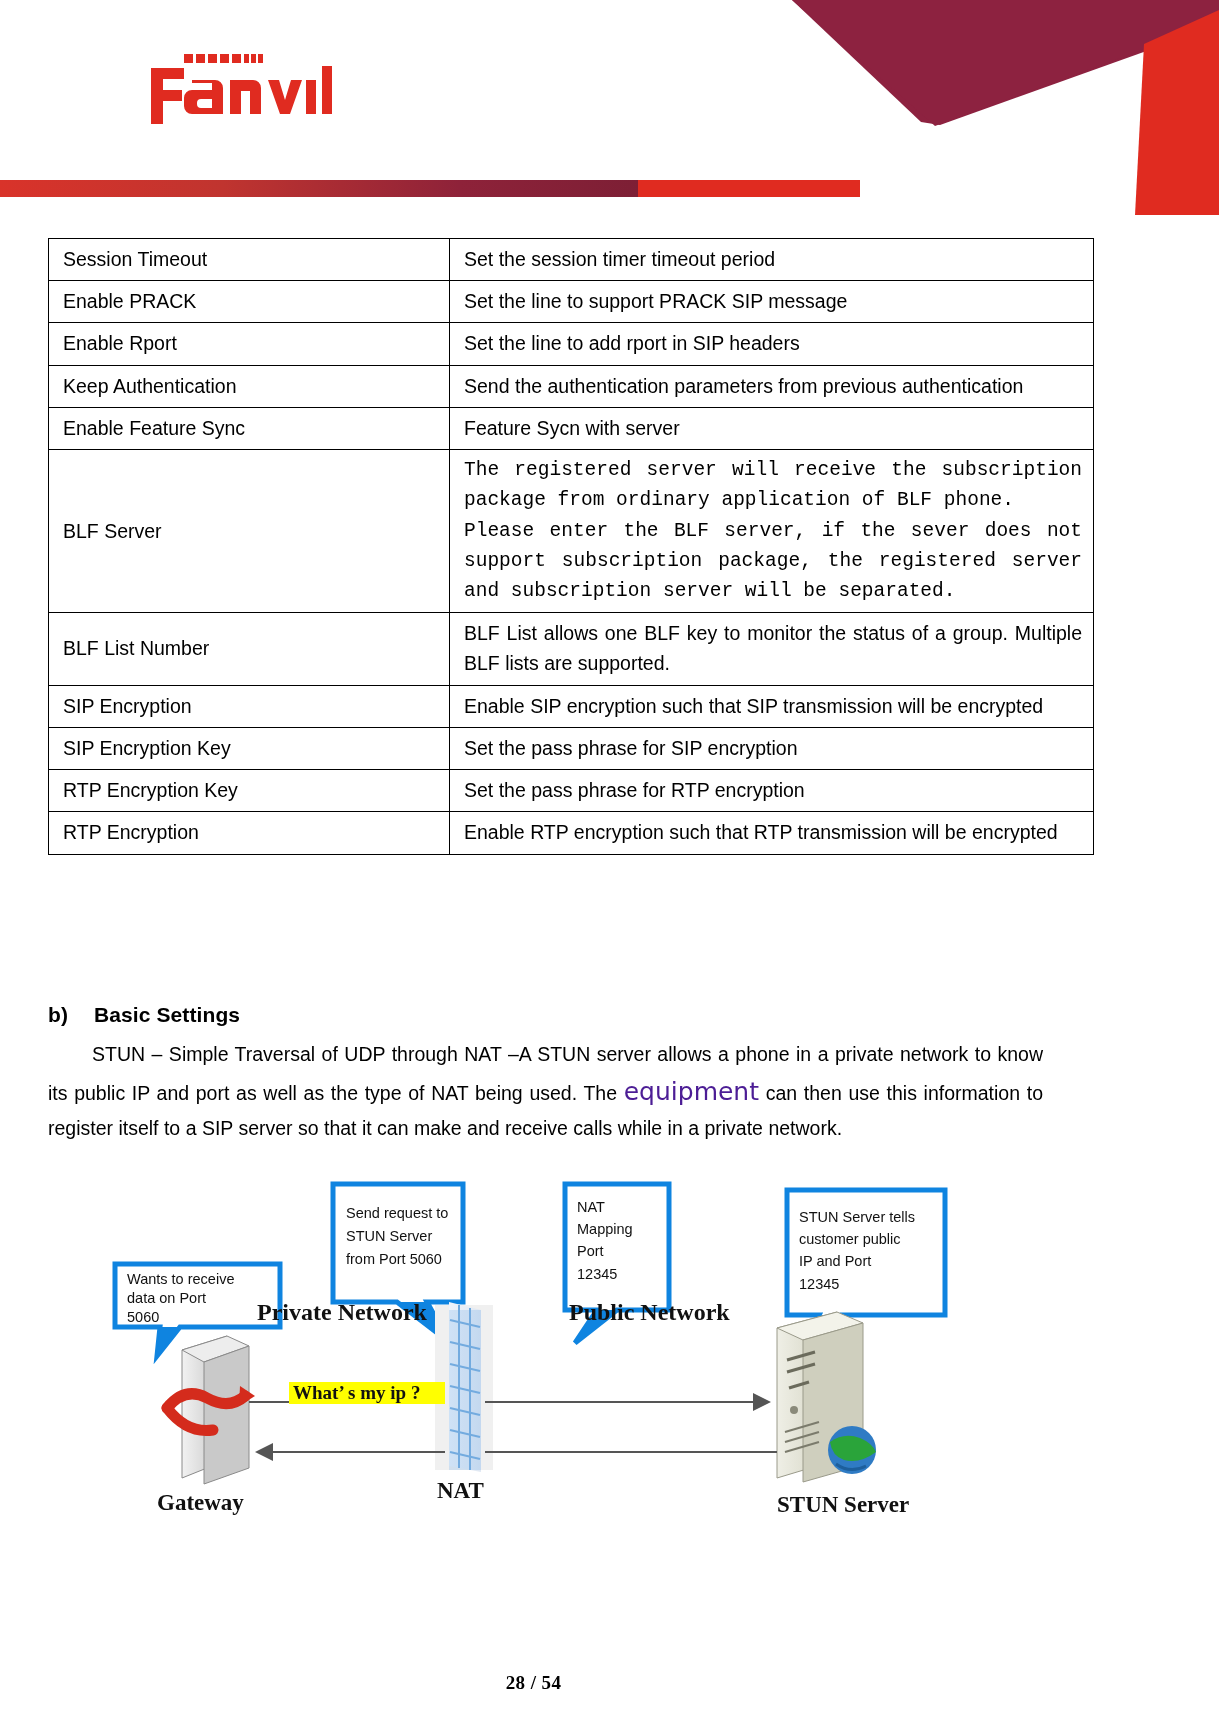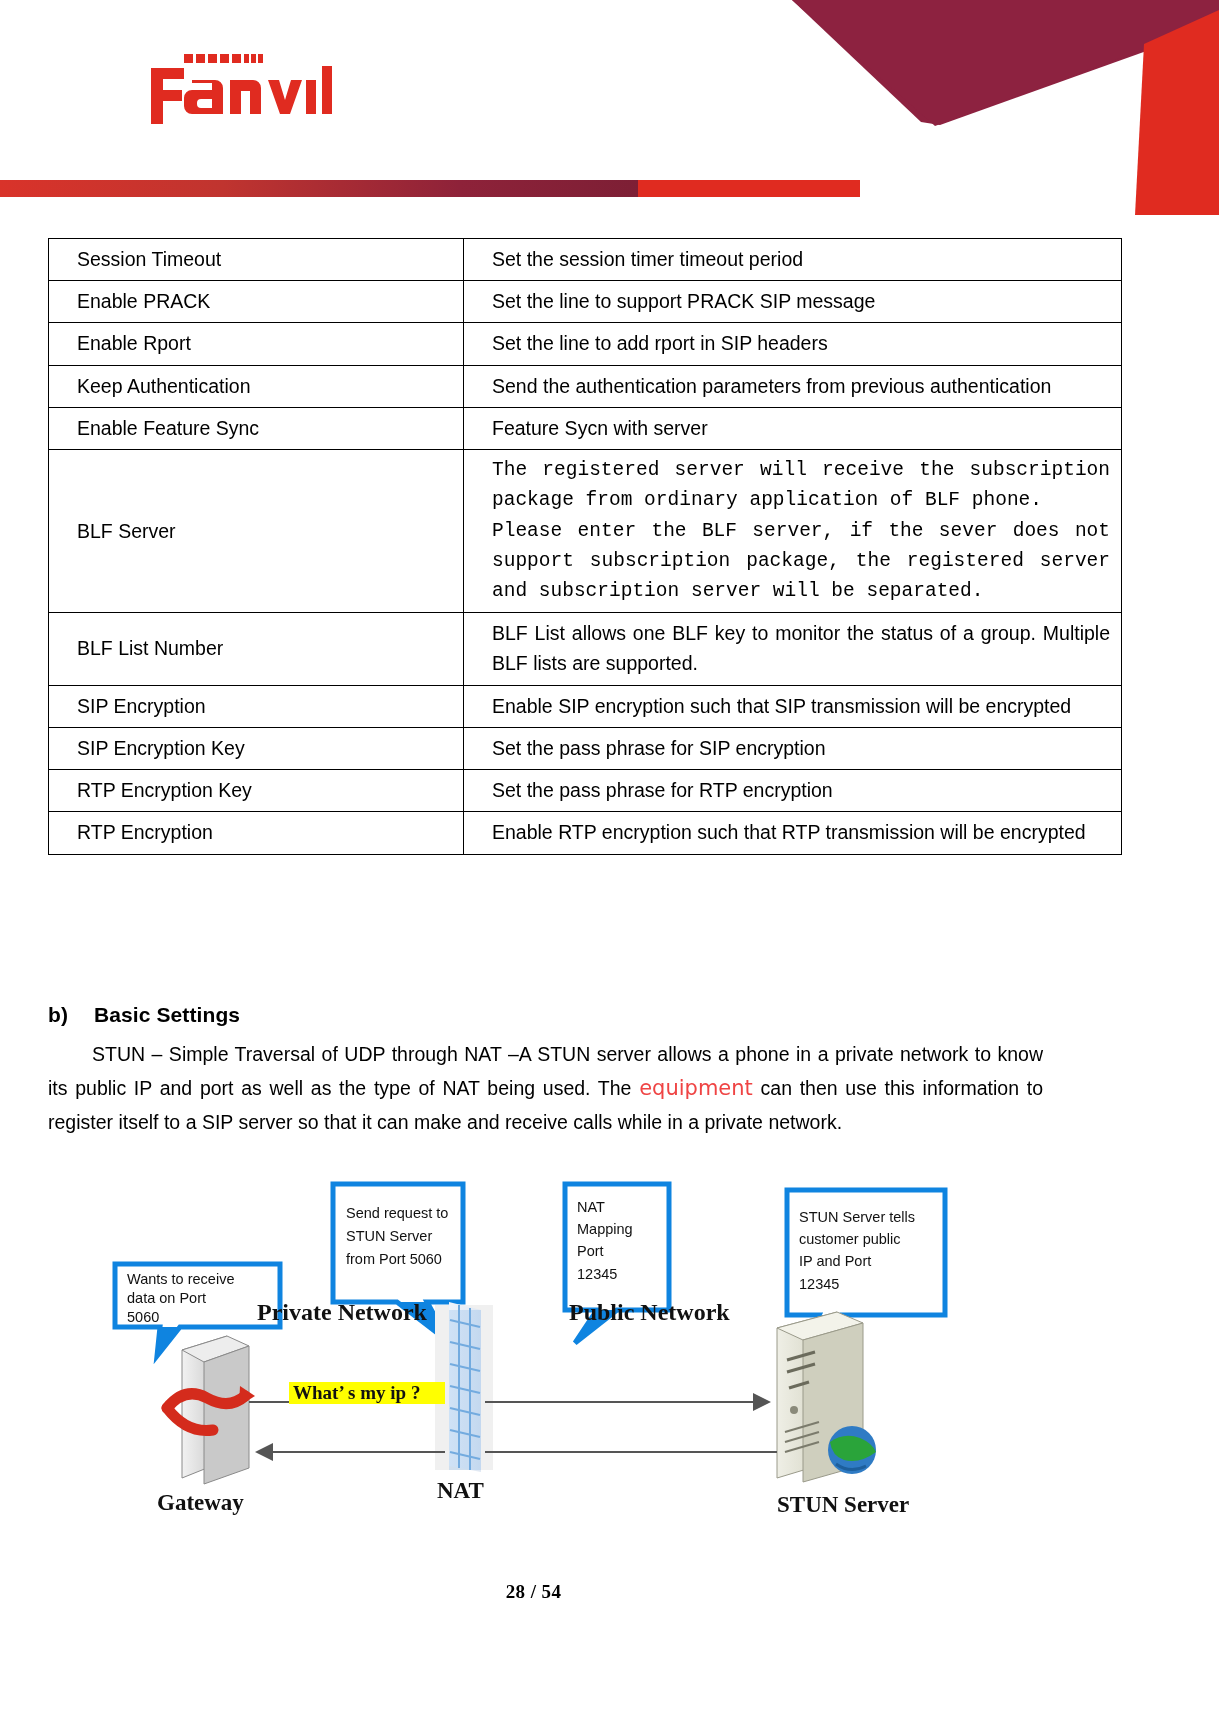--- a/index.html
+++ b/index.html
@@ -62,21 +62,21 @@
     left: 48px;
     top: 238px;
     width: 993px;
     border-collapse: collapse;
     table-layout: fixed;
   }
   table.spec td {
     border: 1px solid #000000;
     font-size: 19.5px;
     line-height: 1.55;
-    padding: 5px 11px 6px 28px;
+    padding: 5px 11px 6px 14px;
     vertical-align: middle;
     font-family: "Liberation Sans", sans-serif;
   }
   td.k { width: 375px; }
   td.v { width: 618px; }
   td.just { text-align: justify; text-align-last: left; }
   td.just p { margin: 0; font-family: Liberation Mono, monospace; }
 
   
   .sec-head {
@@ -95,40 +95,40 @@
     left: 48px;
     top: 1038px;
     width: 995px;
     font-size: 19.5px;
     line-height: 1.67;
     text-align: justify;
     text-align-last: left;
     text-indent: 44px;
   }
   .body-par .grey {
-    color: #ef4444;
+    color: #4c1d95;
     font-family: "DejaVu Sans", sans-serif;
-    font-size: 21px;
+    font-size: 25px;
   }
 
   
   .diagram {
     position: absolute;
     left: 97px;
     top: 1160px;
     width: 960px;
     height: 370px;
   }
   .diagram svg { display: block; }
 
   
   .footer {
     position: absolute;
     left: 0;
-    top: 1581px;
+    top: 1672px;
     width: 1067px;
     text-align: center;
     font-family: "Liberation Serif", serif;
     font-size: 19px;
     font-weight: bold;
     letter-spacing: .4px;
   }
 </style>
 </head>
 <body>

